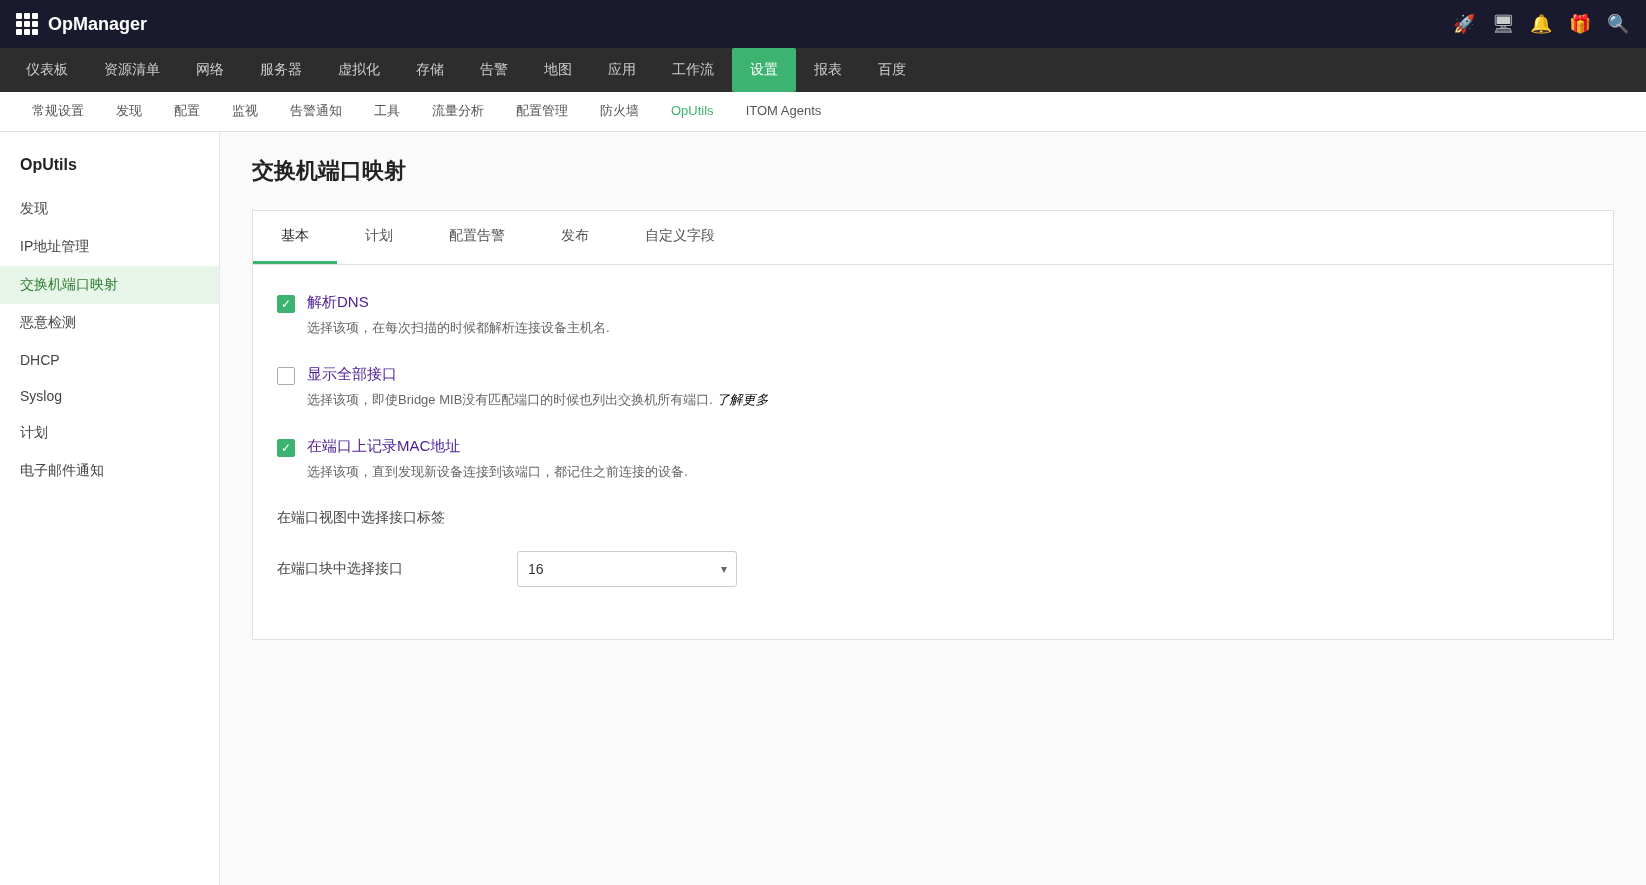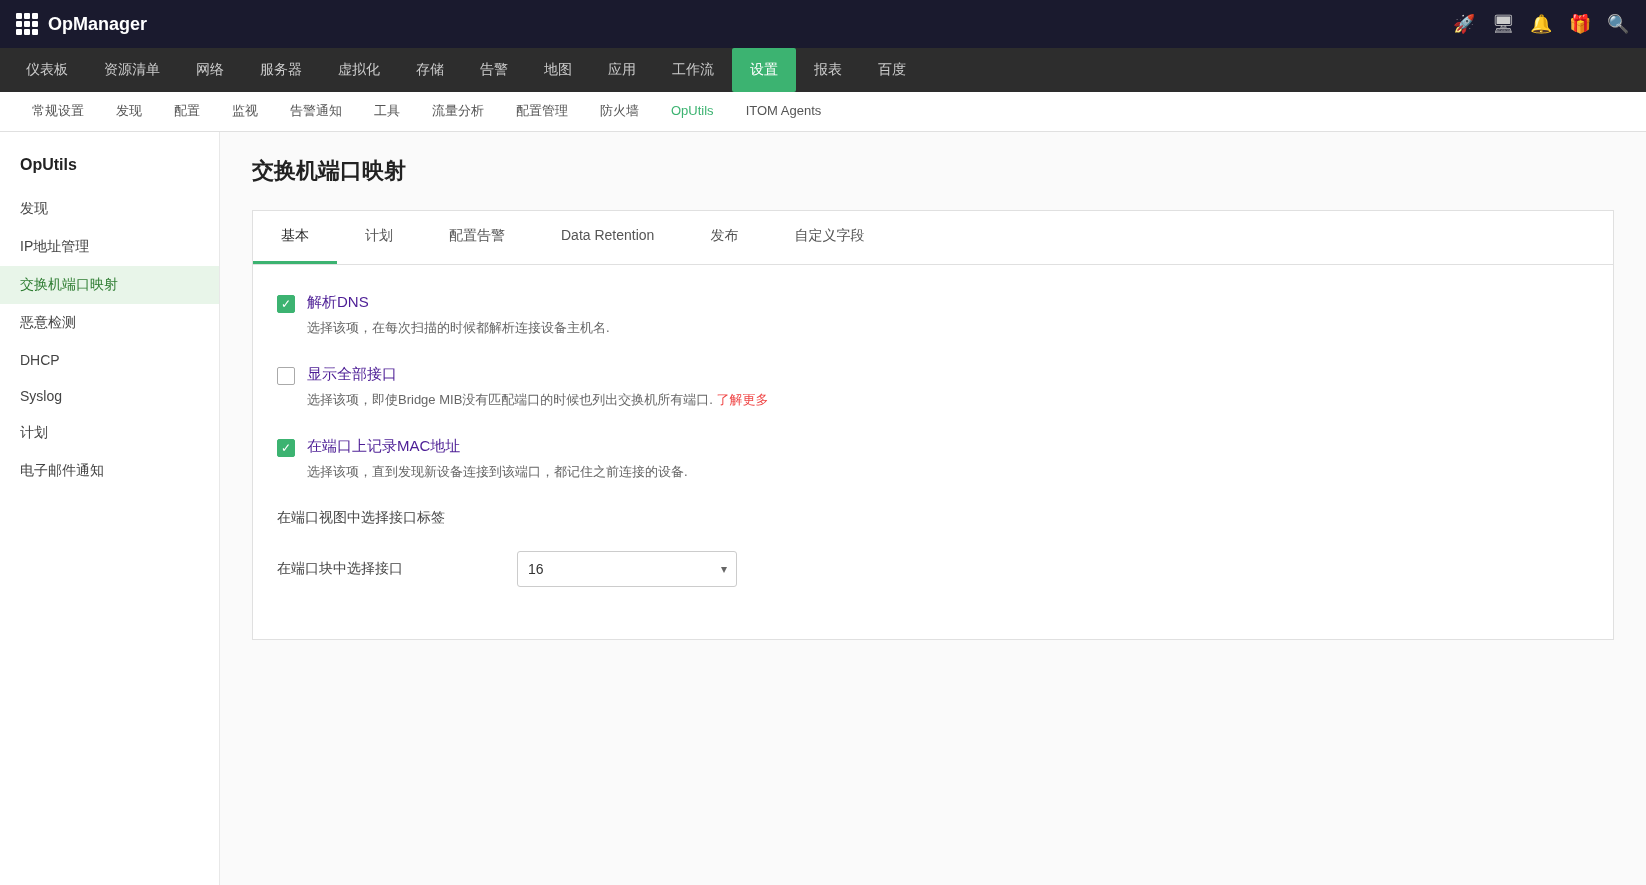--- a/index.html
+++ b/index.html
@@ -201,22 +201,23 @@
       font-weight: 500;
       color: #4c1d95;
     }
     .checkbox-desc {
       font-size: 13px;
       color: #666;
       margin-left: 30px;
       margin-top: 2px;
     }
     .checkbox-desc a {
-      color: #ef4444;
+      color: #000000;
       text-decoration: none;
+      font-style: italic;
     }
 
     
     .form-row {
       display: flex;
       align-items: center;
       gap: 20px;
       margin-bottom: 24px;
       margin-left: 0;
     }
@@ -326,21 +327,20 @@
     <div class="sidebar-item">电子邮件通知</div>
   </aside>
 
   <main class="content">
     <div class="page-title">交换机端口映射</div>
 
     <div class="tabs">
       <div class="tab-item active">基本</div>
       <div class="tab-item">计划</div>
       <div class="tab-item">配置告警</div>
-      <div class="tab-item">Data Retention</div>
       <div class="tab-item">发布</div>
       <div class="tab-item">自定义字段</div>
     </div>
 
     <div class="tab-content">
 
       <div class="checkbox-section">
         <div class="checkbox-row">
           <div class="checkbox-box checked"></div>
           <span class="checkbox-label">解析DNS</span>

